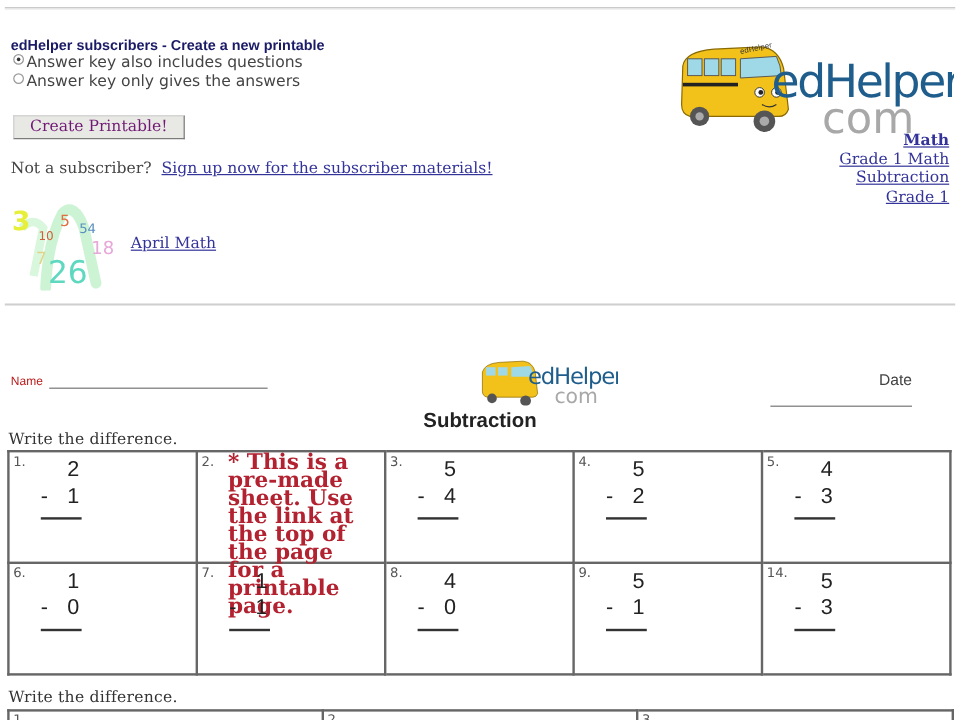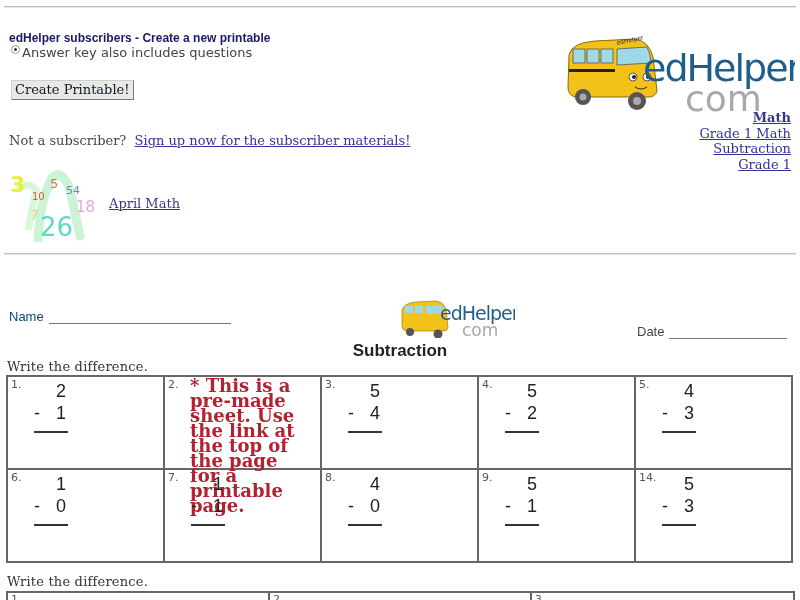--- a/index.html
+++ b/index.html
@@ -23,23 +23,23 @@
   }
   .radio {
     width: 7px; height: 7px; border: 1px solid #999; border-radius: 50%;
     margin-right: 2px; margin-bottom: 2px; position: relative; background:#fff; flex: none;
   }
   .radio.checked::after {
     content: ""; position: absolute; left: 2px; top: 2px; width: 3px; height: 3px;
     border-radius: 50%; background: #333;
   }
   .btn-create {
-    position: absolute; left: 11px; top: 80px; height: 20px;
-    padding: 0 3px; font-family: "DejaVu Serif", serif; font-size: 13px;
-    color: #0f172a; background: #e8e8e4; border: 1px solid #cfcfcf;
+    position: absolute; left: 11px; top: 96px; height: 20px;
+    padding: 0 13px; font-family: "DejaVu Serif", serif; font-size: 13px;
+    color: #701a75; background: #e8e8e4; border: 1px solid #cfcfcf;
     border-right-color: #7a7a7a; border-bottom-color: #7a7a7a;
     line-height: 18px; cursor: pointer;
   }
   .not-sub {
     position: absolute; left: 9px; top: 133px; font-size: 13px; color: #444;
     font-family: "DejaVu Serif", serif;
   }
   .not-sub a, a.link {
     color: #333399; text-decoration: underline; cursor: pointer;
   }
@@ -50,26 +50,26 @@
   }
   .crumbs a { display: block; color: #333399; text-decoration: underline; margin-left: 16px; }
   .crumbs a.strong { font-weight: bold; }
   .april-img { position: absolute; left: 8px; top: 170px; width: 90px; height: 72px; }
   .april-link {
     position: absolute; left: 109px; top: 196px; font-size: 13px;
     font-family: "DejaVu Serif", serif;
   }
   .name-row {
     position: absolute; left: 9px; top: 309px; font-family: "Liberation Sans", sans-serif;
-    font-size: 13px; color: #0c4a6e; display: flex; align-items: flex-end;
+    font-size: 10px; color: #b91c1c; display: flex; align-items: flex-end;
   }
   .blank { display: inline-block; border-bottom: 1px solid #777; height: 14px; margin-left: 5px; }
   .date-row {
-    position: absolute; left: 637px; top: 324px; font-family: "Liberation Sans", sans-serif;
-    font-size: 13px; color: #444; display: flex; align-items: flex-end;
+    position: absolute; left: 637px; top: 309px; font-family: "Liberation Sans", sans-serif;
+    font-size: 13px; color: #444; display: flex; align-items: flex-end; flex-direction: column;
   }
   .logo-small { position: absolute; left: 400px; top: 298px; width: 115px; height: 40px; }
   .ws-title {
     position: absolute; left: 0; width: 800px; top: 341px; text-align: center;
     font-family: "Liberation Sans", sans-serif; font-weight: bold; font-size: 17px; color: #222;
   }
   .instr {
     position: absolute; left: 7px; font-family: "DejaVu Serif", serif; font-size: 13px;
     color: #333; letter-spacing: 0.2px;
   }
@@ -106,20 +106,24 @@
 <body>
 
 <div class="hr" style="top:6px;"></div>
 
 <div class="sub-title">edHelper subscribers - Create a new printable</div>
 
 <div class="radio-group">
   <label class="radio-row">
     <span class="radio checked"></span>
     <span>Answer key also includes questions</span>
+  </label>
+  <label class="radio-row">
+    <span class="radio"></span>
+    <span>Answer key only gives the answers</span>
   </label>
 </div>
 
 <button class="btn-create">Create Printable!</button>
 
 <div class="not-sub">
   <span>Not a subscriber?</span>&nbsp;
   <a>Sign up now for the subscriber materials!</a>
 </div>
 

